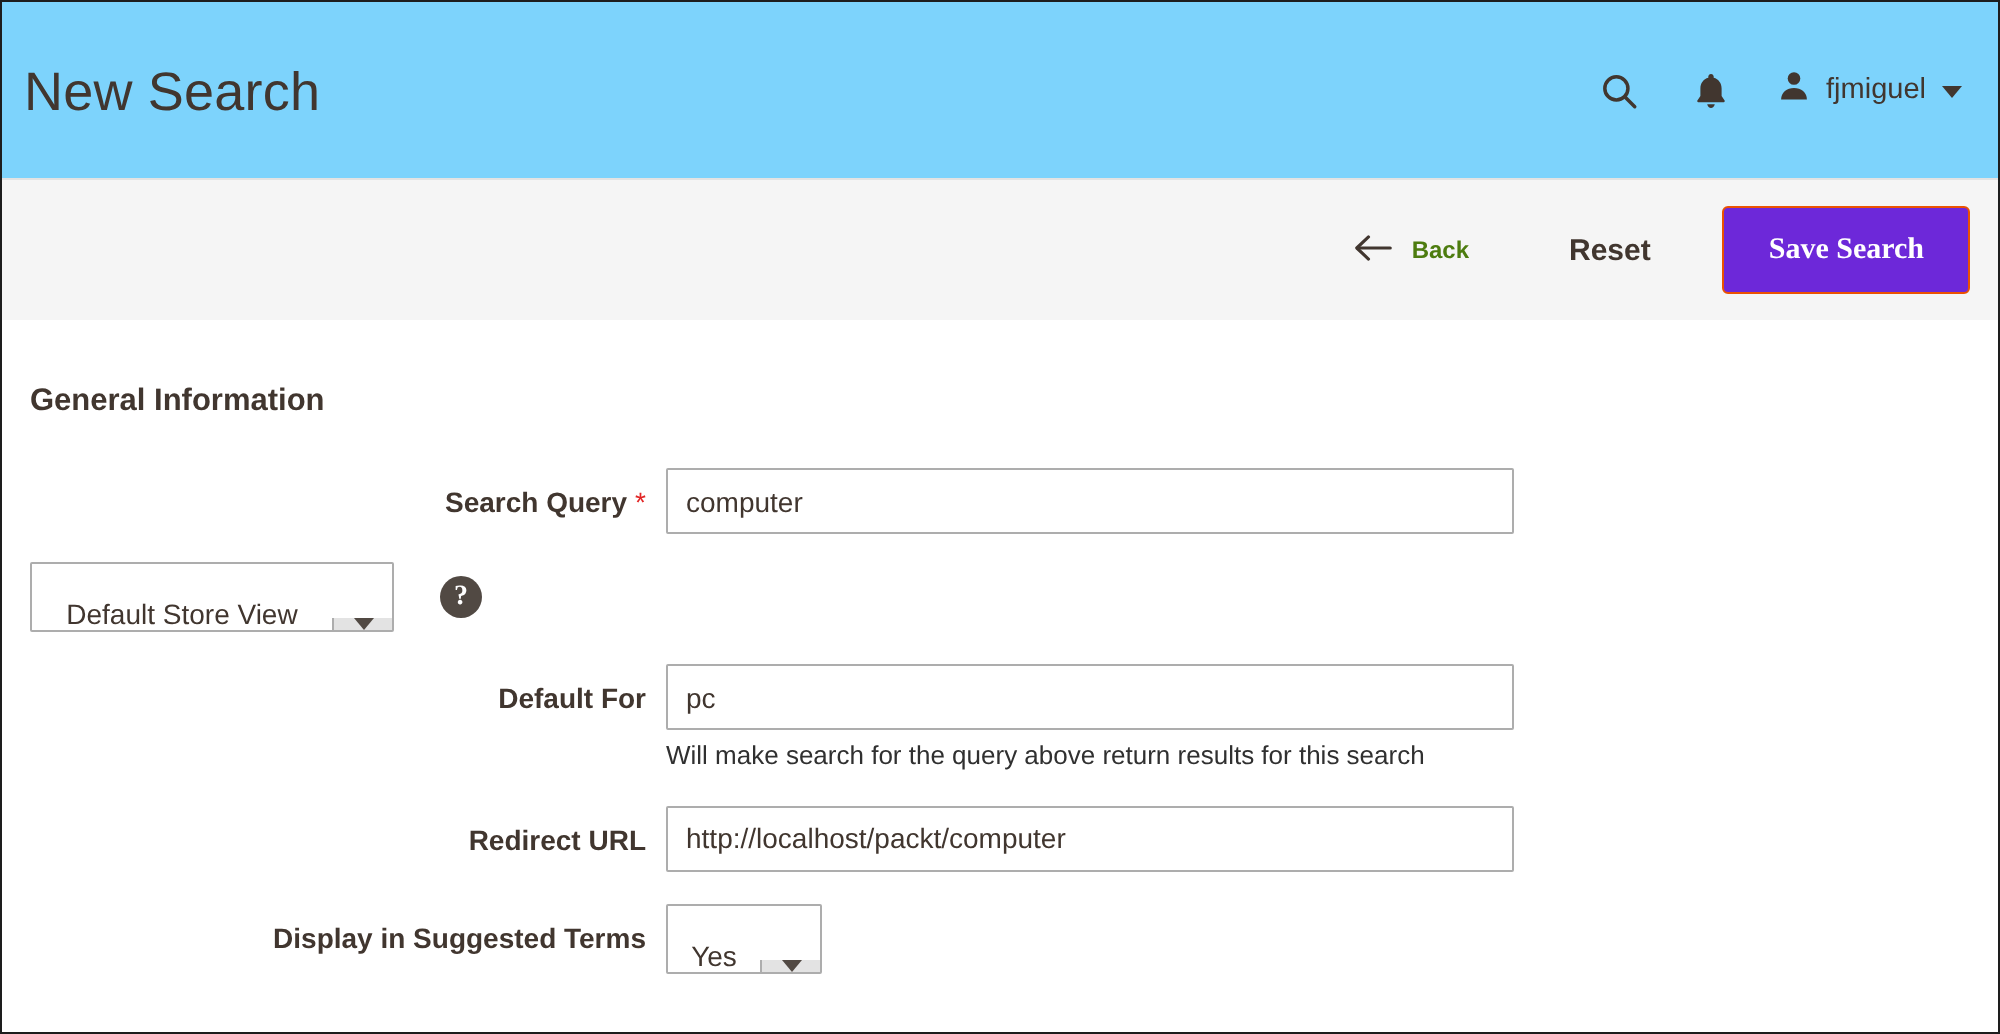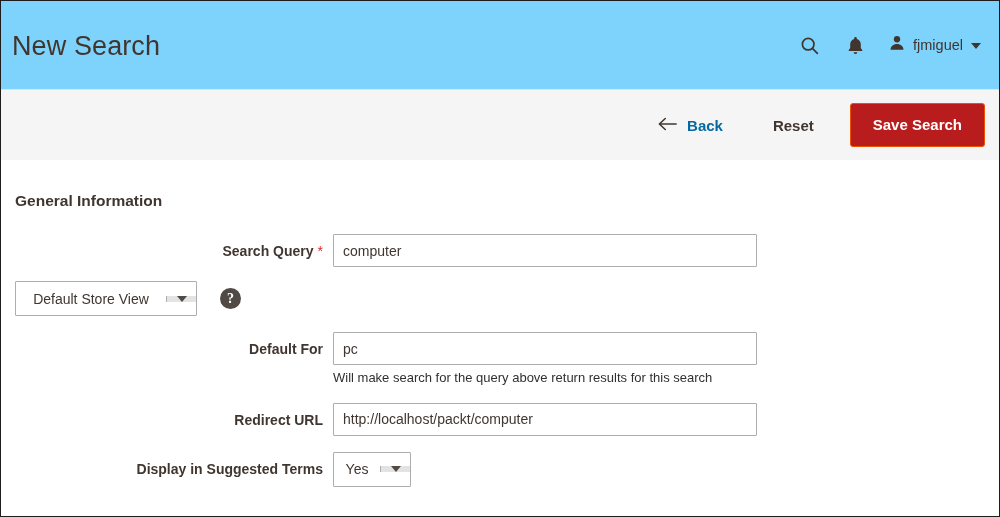--- a/index.html
+++ b/index.html
@@ -91,47 +91,47 @@
     display: flex;
     align-items: center;
     justify-content: flex-end;
     padding-right: 14px;
     gap: 0px;
   }
   .back-btn {
     display: flex;
     align-items: center;
     gap: 10px;
-    font-size: 15px;
-    font-weight: bold;
-    color: #0369a1;
+    font-size: 12px;
+    font-weight: bold;
+    color: #4d7c0f;
     cursor: pointer;
     padding: 8px 12px;
     margin-right: 26px;
   }
   .arrow-left { display: block; }
   .reset-btn {
     font-size: 15px;
     font-weight: bold;
     color: #41362f;
     cursor: pointer;
     padding: 8px 12px;
     background: none;
     border: none;
     font-family: inherit;
     margin-right: 24px;
   }
   .save-btn {
-    background: #b91c1c;
+    background: #6d28d9;
     border: 1px solid #eb5202;
     border-radius: 3px;
     color: #ffffff;
     font-size: 15px;
     font-weight: bold;
-    font-family: Liberation Sans, sans-serif;
+    font-family: Liberation Serif, serif;
     padding: 0 22px;
     height: 44px;
     line-height: 42px;
     cursor: pointer;
     white-space: nowrap;
   }
 
   
   .form-wrap {
     padding: 0 14px;
@@ -190,21 +190,21 @@
   .note {
     font-size: 13px;
     color: #303030;
     margin-top: 4px;
     line-height: 1.35;
   }
 
   
   .select-box {
     display: inline-flex;
-    align-items: center;
+    align-items: flex-end;
     height: 33px;
     border: 1px solid #adadad;
     border-radius: 1px;
     background: #ffffff;
     overflow: hidden;
     vertical-align: middle;
     cursor: pointer;
   }
   .select-box.wide { width: 180px; }
   .select-box.narrow { width: 76px; }

